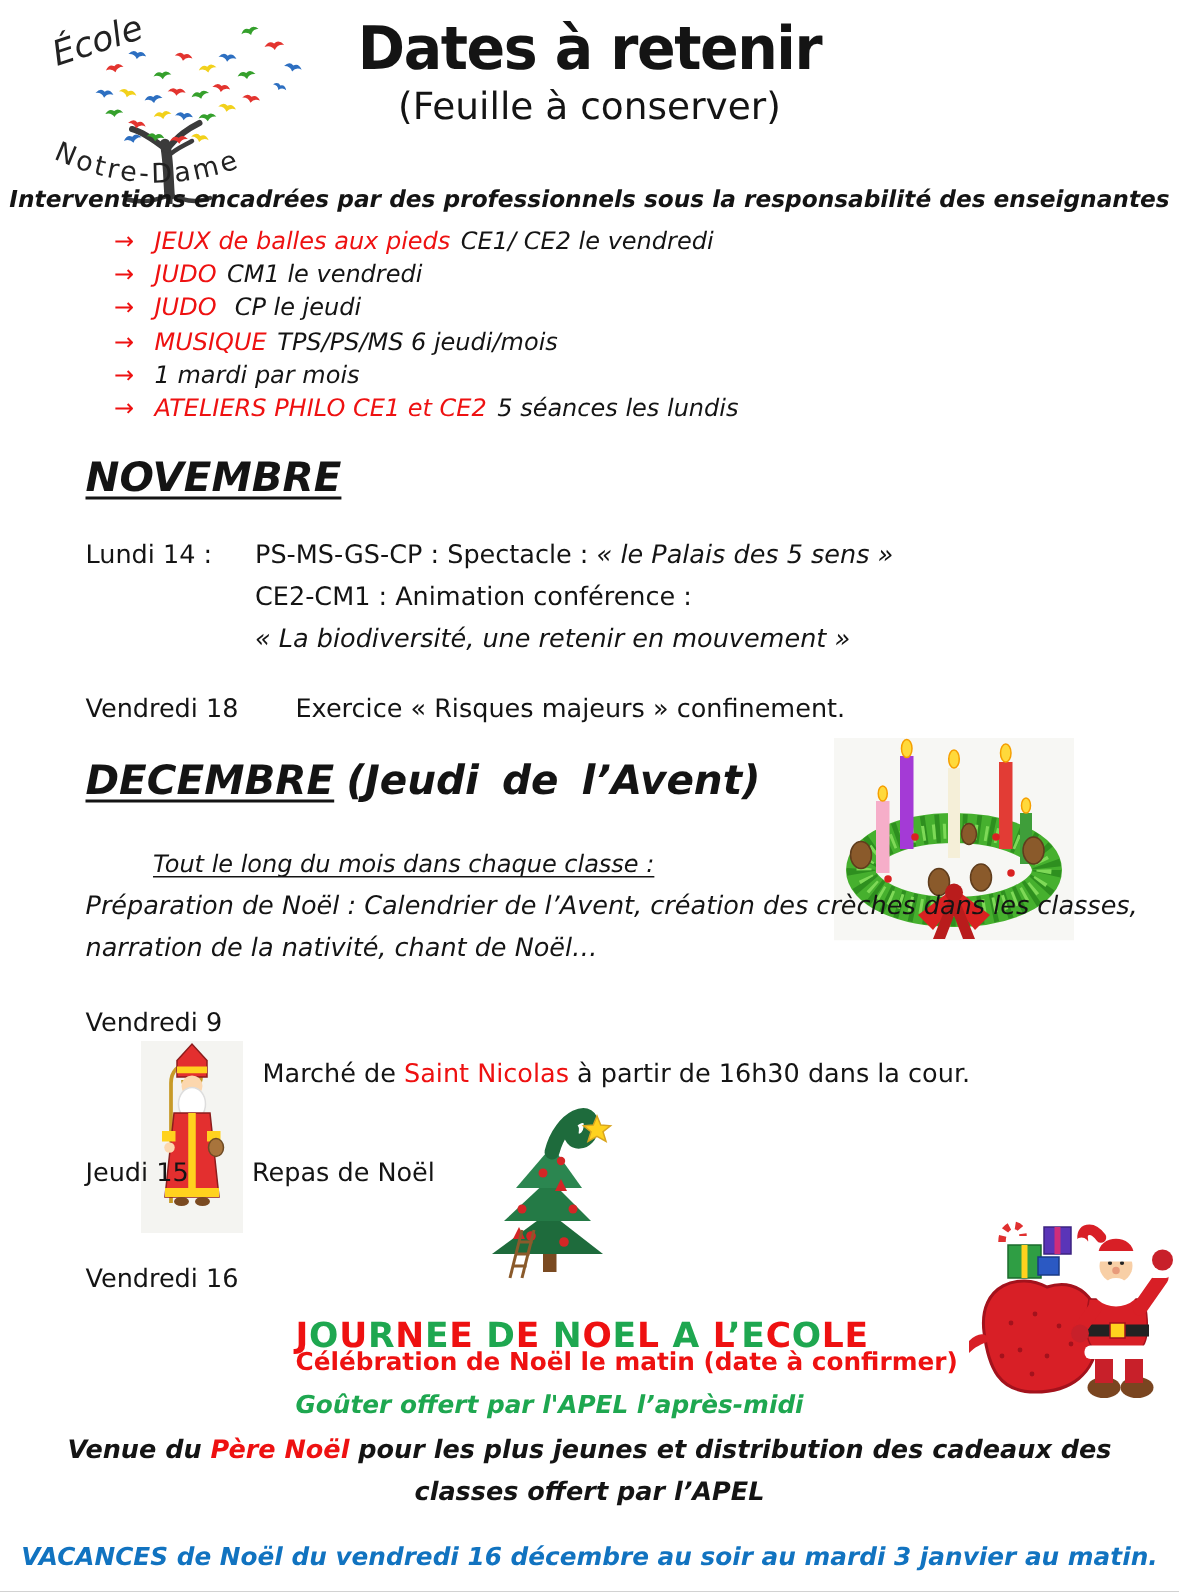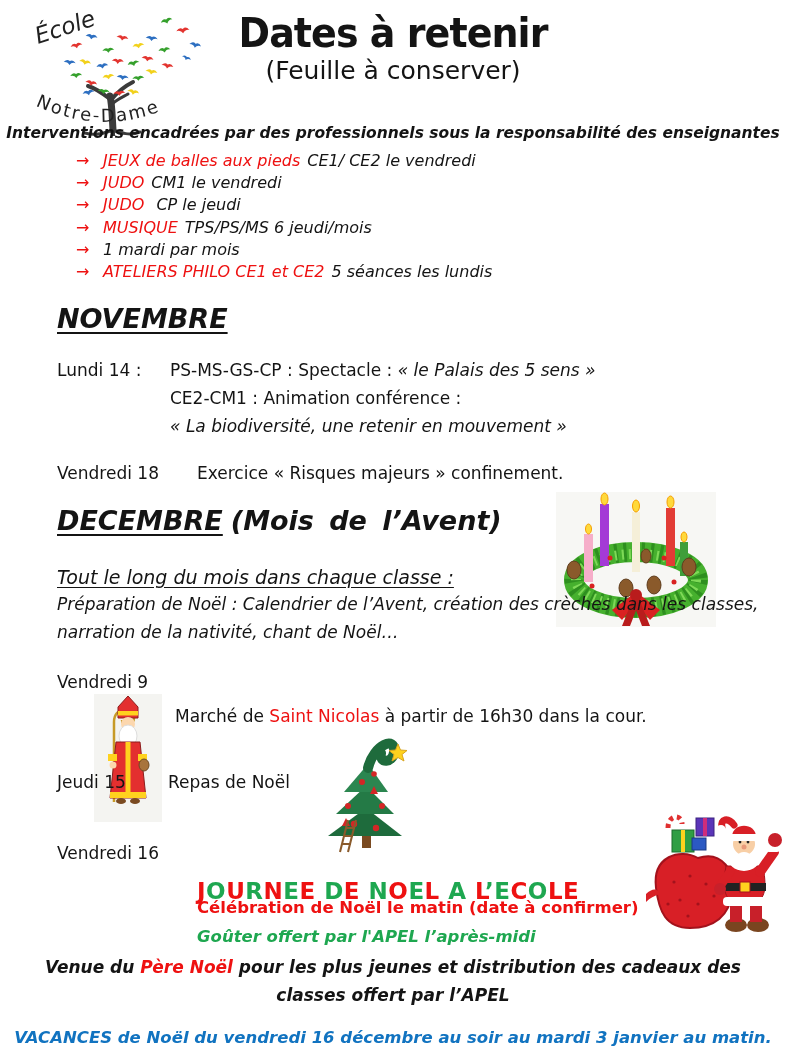--- a/index.html
+++ b/index.html
@@ -28,21 +28,21 @@
   .bullets { top:149px; left:76px; font-size:16px; font-style:italic; }
   .bullet-row { height:22.3px; display:flex; align-items:center; gap:7px; white-space:pre; }
   .bullet-row .arrow { width:20px; font-style:normal; }
 
   .h-month { font-size:27px; font-weight:bold; font-style:italic; white-space:pre; }
   .h-month .suffix { word-spacing:6px; margin-left:8px; }
 
   .event-date { font-size:17px; white-space:pre; }
   .event-text { font-size:17px; white-space:pre; }
 
-  .dec-sub { font-size:19px; font-style:italic; text-decoration:underline; text-underline-offset:3px; }
+  .dec-sub { font-size:16px; font-style:italic; text-decoration:underline; text-underline-offset:3px;margin-left:45px; }
   .dec-par { font-size:17px; font-style:italic; white-space:pre; }
 
   .noel-headline { font-size:23px; font-weight:bold; letter-spacing:.5px; white-space:pre;margin-top:44px; }
   .noel-line1 { font-size:16.5px; font-weight:bold; color:var(--red); white-space:pre; }
   .noel-line2 { font-size:16.5px; font-weight:bold; font-style:italic; color:var(--green); white-space:pre; }
 
   .venue { left:0; width:100%; text-align:center; font-size:17px; font-weight:bold; font-style:italic; white-space:pre; }
   .vacances { left:0; width:100%; text-align:center; font-size:16.5px; font-weight:bold; font-style:italic; color:var(--blue); white-space:pre; }
 
   svg text { font-family:"DejaVu Sans", sans-serif; }
@@ -121,21 +121,21 @@
   <div class="abs h-month" style="top:303px;left:57px"><span class="u">NOVEMBRE</span></div>
 
   <div class="abs event-date" style="top:360px;left:57px">Lundi 14 :</div>
   <div class="abs event-text" style="top:360px;left:170px"><span>PS-MS-GS-CP : Spectacle : </span><span class="it">« le Palais des 5 sens »</span></div>
   <div class="abs event-text" style="top:388px;left:170px"><span>CE2-CM1 : Animation conférence :</span></div>
   <div class="abs event-text" style="top:416px;left:170px"><span class="it">« La biodiversité, une retenir en mouvement »</span></div>
 
   <div class="abs event-date" style="top:463px;left:57px">Vendredi 18</div>
   <div class="abs event-text" style="top:463px;left:197px">Exercice « Risques majeurs » confinement.</div>
 
-  <div class="abs h-month" style="top:505px;left:57px"><span class="u">DECEMBRE</span><span class="suffix">(Mois de l’Avent)</span></div>
+  <div class="abs h-month" style="top:505px;left:57px"><span class="u">DECEMBRE</span><span class="suffix">(Jeudi de l’Avent)</span></div>
 
   <svg class="abs" style="left:556px;top:492px" width="160" height="135" viewBox="0 0 160 135">
     <rect x="0" y="0" width="160" height="135" fill="#f7f7f4"></rect>
     <ellipse cx="80" cy="88" rx="62" ry="28" fill="none" stroke="#46b02e" stroke-width="20"></ellipse>
     <ellipse cx="80" cy="88" rx="62" ry="28" fill="none" stroke="#2e8f1f" stroke-width="19" stroke-dasharray="3 6"></ellipse>
     <ellipse cx="80" cy="88" rx="60" ry="26" fill="none" stroke="#7ed957" stroke-width="10" stroke-dasharray="2 5"></ellipse>
 
     <g>
       <rect x="44" y="12" width="9" height="62" fill="#a43ad6"></rect>
       <rect x="28" y="42" width="9" height="48" fill="#f6aec9"></rect>

